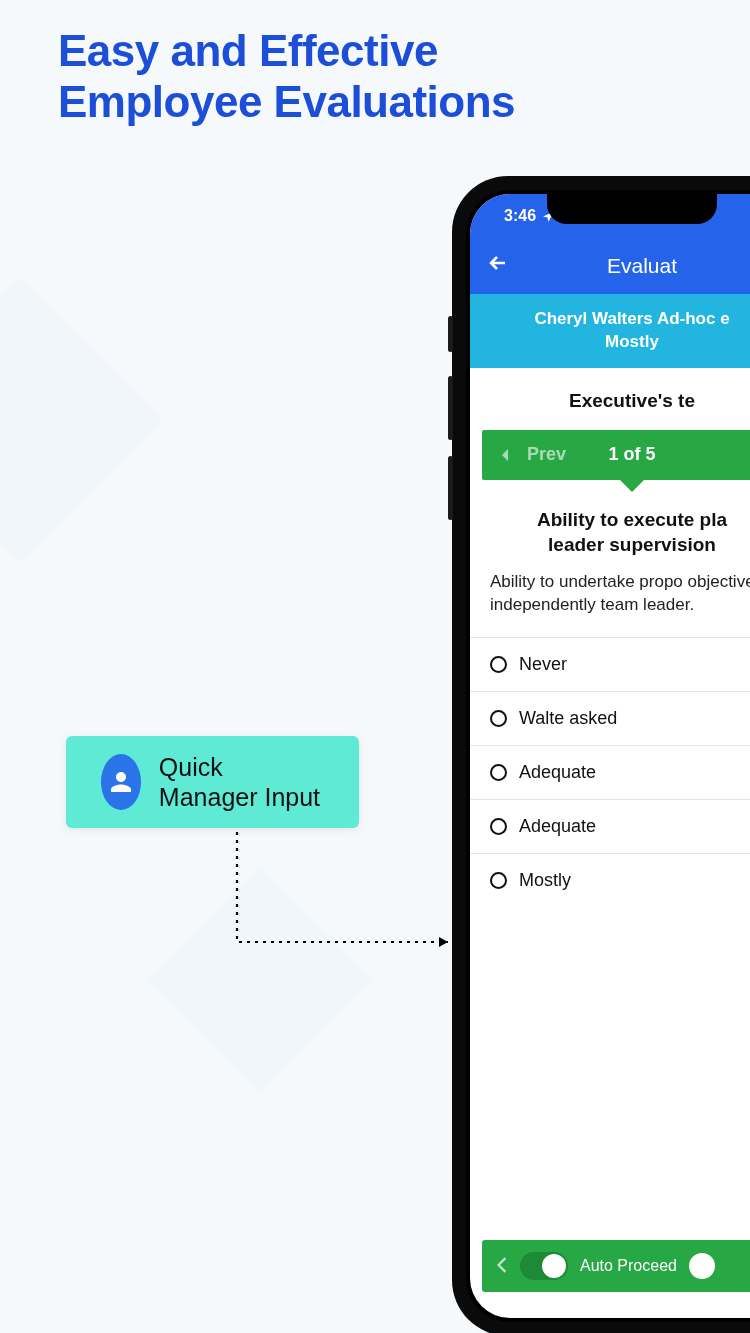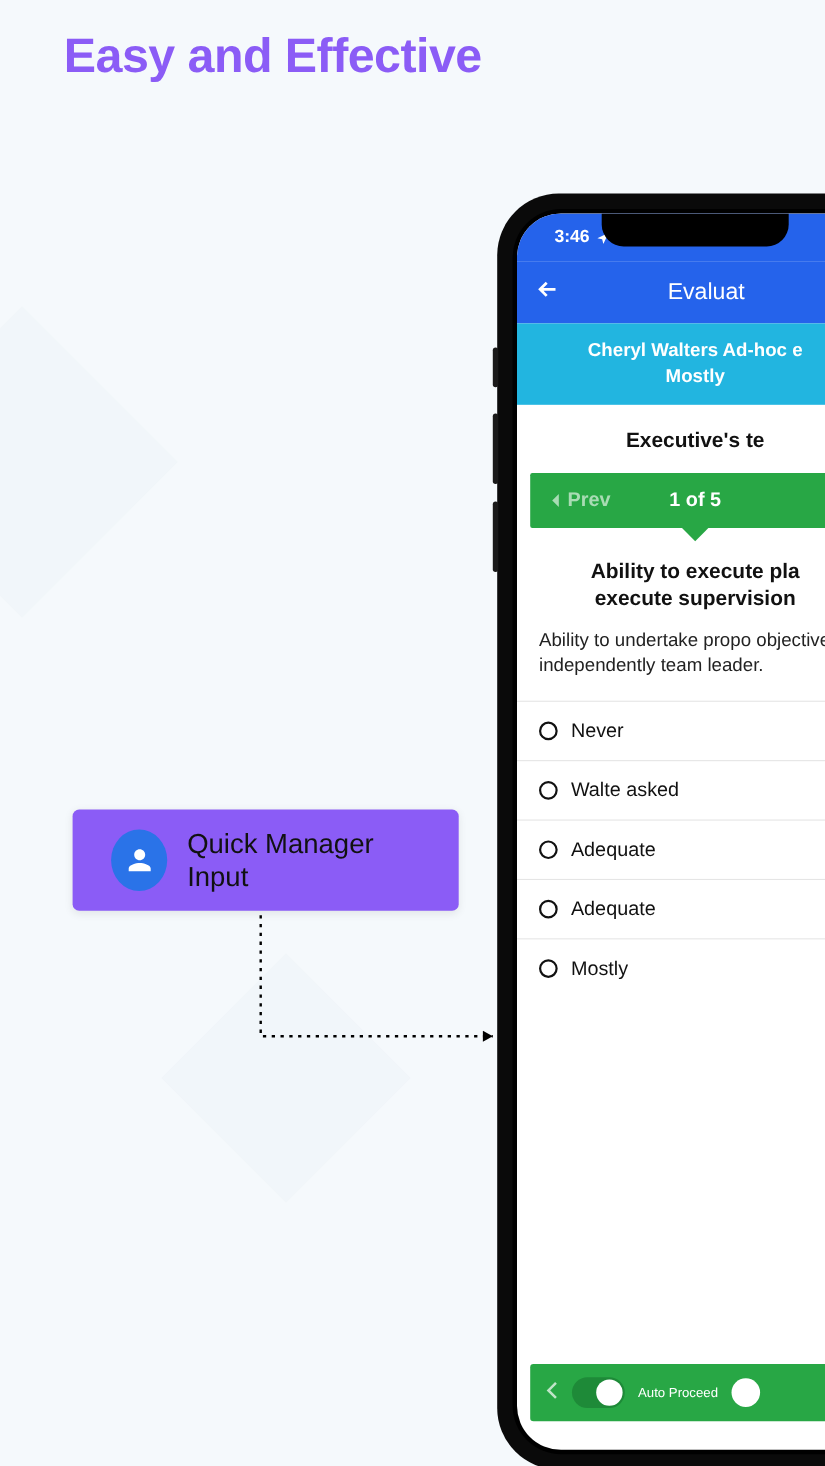--- a/index.html
+++ b/index.html
@@ -20,31 +20,31 @@
   .bg1 { width: 200px; height: 200px; left: -80px; top: 320px; }
   .bg2 { width: 160px; height: 160px; left: 180px; top: 900px; }
 
   .headline {
     position: absolute;
     left: 58px;
     top: 26px;
     font-size: 44px;
     font-weight: 800;
     line-height: 1.15;
-    color: #8b5cf6;
+    color: #1d4ed8;
     letter-spacing: -0.5px;
   }
 
   .callout {
     position: absolute;
     left: 66px;
     top: 736px;
-    width: 351px;
+    width: 293px;
     height: 92px;
-    background: #8b5cf6;
+    background: #5eead4;
     border-radius: 6px;
     box-shadow: 0 2px 8px rgba(0,0,0,0.08);
     display: flex;
     align-items: center;
     padding: 0 35px;
     gap: 18px;
   }
   .callout .avatar {
     width: 56px;
     height: 56px;
@@ -167,21 +167,21 @@
     color: #fff;
     height: 50px;
     display: flex;
     align-items: center;
     justify-content: space-between;
     padding: 0 18px;
     font-size: 18px;
     font-weight: 600;
     border-radius: 2px;
   }
-  .pager-prev { opacity: 0.6; display:flex; align-items:center; gap:6px;text-align:center; }
+  .pager-prev { opacity: 0.6; display:flex; align-items:center; gap:17px;text-align:center; }
   .pager-count { position:absolute; left:50%; transform:translateX(-50%); }
   .pager-arrow {
     position: absolute;
     left: 50%;
     transform: translateX(-50%);
     top: 50px;
     width: 0; height: 0;
     border-left: 12px solid transparent;
     border-right: 12px solid transparent;
     border-top: 12px solid #28a745;
@@ -251,33 +251,34 @@
   }
   .toggle .knob {
     position: absolute;
     right: 2px;
     top: 2px;
     width: 24px;
     height: 24px;
     background: #fff;
     border-radius: 50%;
   }
-  .footer-label { font-size: 12px; font-weight: 500; white-space:nowrap; }
+  .footer-label { font-size: 16px; font-weight: 500; white-space:nowrap; }
   .knob-right {
     width: 26px; height: 26px; background:#fff; border-radius:50%;
   }
 </style>
 </head>
 <body>
 
 <div class="bg-shape bg1"></div>
 <div class="bg-shape bg2"></div>
 
 <h1 class="headline">
   <span>Easy and Effective</span><br>
+  <span>Employee Evaluations</span>
 </h1>
 
 <div class="callout">
   <div class="avatar">
     <svg viewBox="0 0 24 24">
         <path d="M12 12c2.21 0 4-1.79 4-4s-1.79-4-4-4-4 1.79-4 4 1.79 4 4 4zm0 2c-2.67 0-8 1.34-8 4v2h16v-2c0-2.66-5.33-4-8-4z"></path>
       </svg>
   </div>
   <div class="label">Quick Manager Input</div>
 </div>
@@ -330,21 +331,21 @@
           </span>
           <span class="pager-count">1 of 5</span>
           <span></span>
         </div>
         <div class="pager-arrow"></div>
       </div>
 
       <div class="question">
         <div class="q-title">
           <span>Ability to execute pla</span><br>
-          <span>execute supervision</span>
+          <span>leader supervision</span>
         </div>
         <div class="q-desc">Ability to undertake propo objectives independently team leader.</div>
       </div>
 
       <div class="options">
         <div class="option">
           <span class="radio"></span>
           <span>Never</span>
         </div>
         <div class="option">

